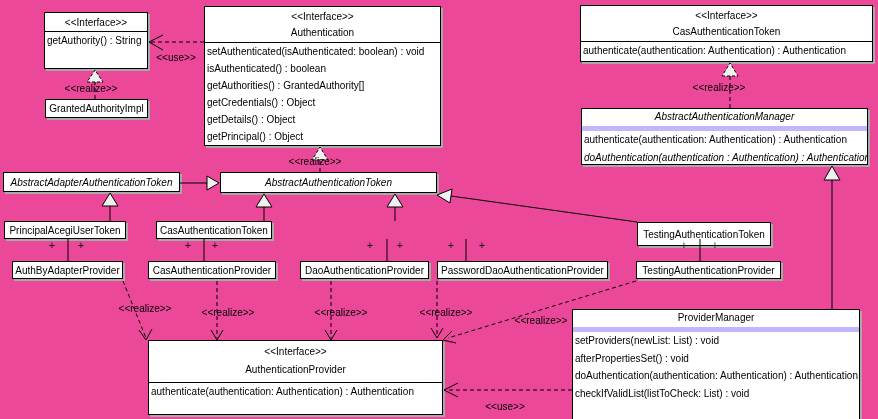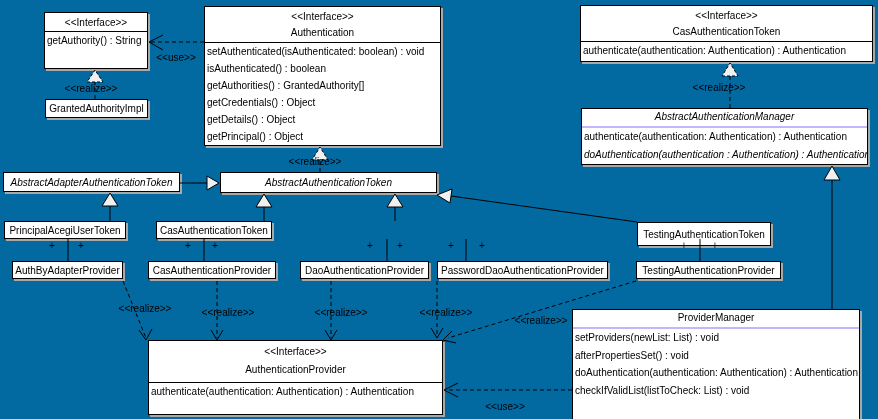--- a/index.html
+++ b/index.html
@@ -1,29 +1,29 @@
 <!DOCTYPE html>
 <html><head>
 <meta charset="utf-8">
 <style>
   html,body { margin:0; padding:0; background:#f0f0f0; }
   #canvas {
     position:relative; width:878px; height:419px; overflow:hidden;
-    background:#0369a1; color:#000;
+    background:#ec4899; color:#000;
     font-family:"Liberation Sans","DejaVu Sans",sans-serif;
     font-size:10px;
   }
   .box {
     position:absolute; background:#fff; border:1px solid #000;
     box-sizing:border-box; box-shadow:2px 2px 0 #a9a9a9;
   }
   .h2 { border-bottom:1px solid #000; text-align:center; }
   .h2 .stereo { height:18px; line-height:20px; white-space:nowrap; overflow:hidden; }
   .h2 .cname  { height:17px; line-height:15px; white-space:nowrap; overflow:hidden; }
-  .h1 { border-bottom:2px solid #c4b5fd; text-align:center; height:17px; line-height:16px;
+  .h1 { border-bottom:5px solid #c4b5fd; text-align:center; height:17px; line-height:16px;
         white-space:nowrap; overflow:hidden; }
   .nameonly { display:flex; align-items:center; justify-content:center;
               white-space:nowrap; overflow:hidden; height:100%; }
   .m { height:17px; line-height:17px; padding-left:2px; white-space:nowrap; overflow:hidden; }
   .m.tall { height:18px; line-height:18px; }
   .it { font-style:italic; }
   .lbl { position:absolute; transform:translate(-50%,-50%); white-space:nowrap; }
   svg.wires { position:absolute; left:0; top:0; pointer-events:none; }
   .wires line, .wires polyline { stroke:#000; stroke-width:1; fill:none; }
   .wires polygon { stroke:#000; stroke-width:1; fill:#f0f0f0; }

